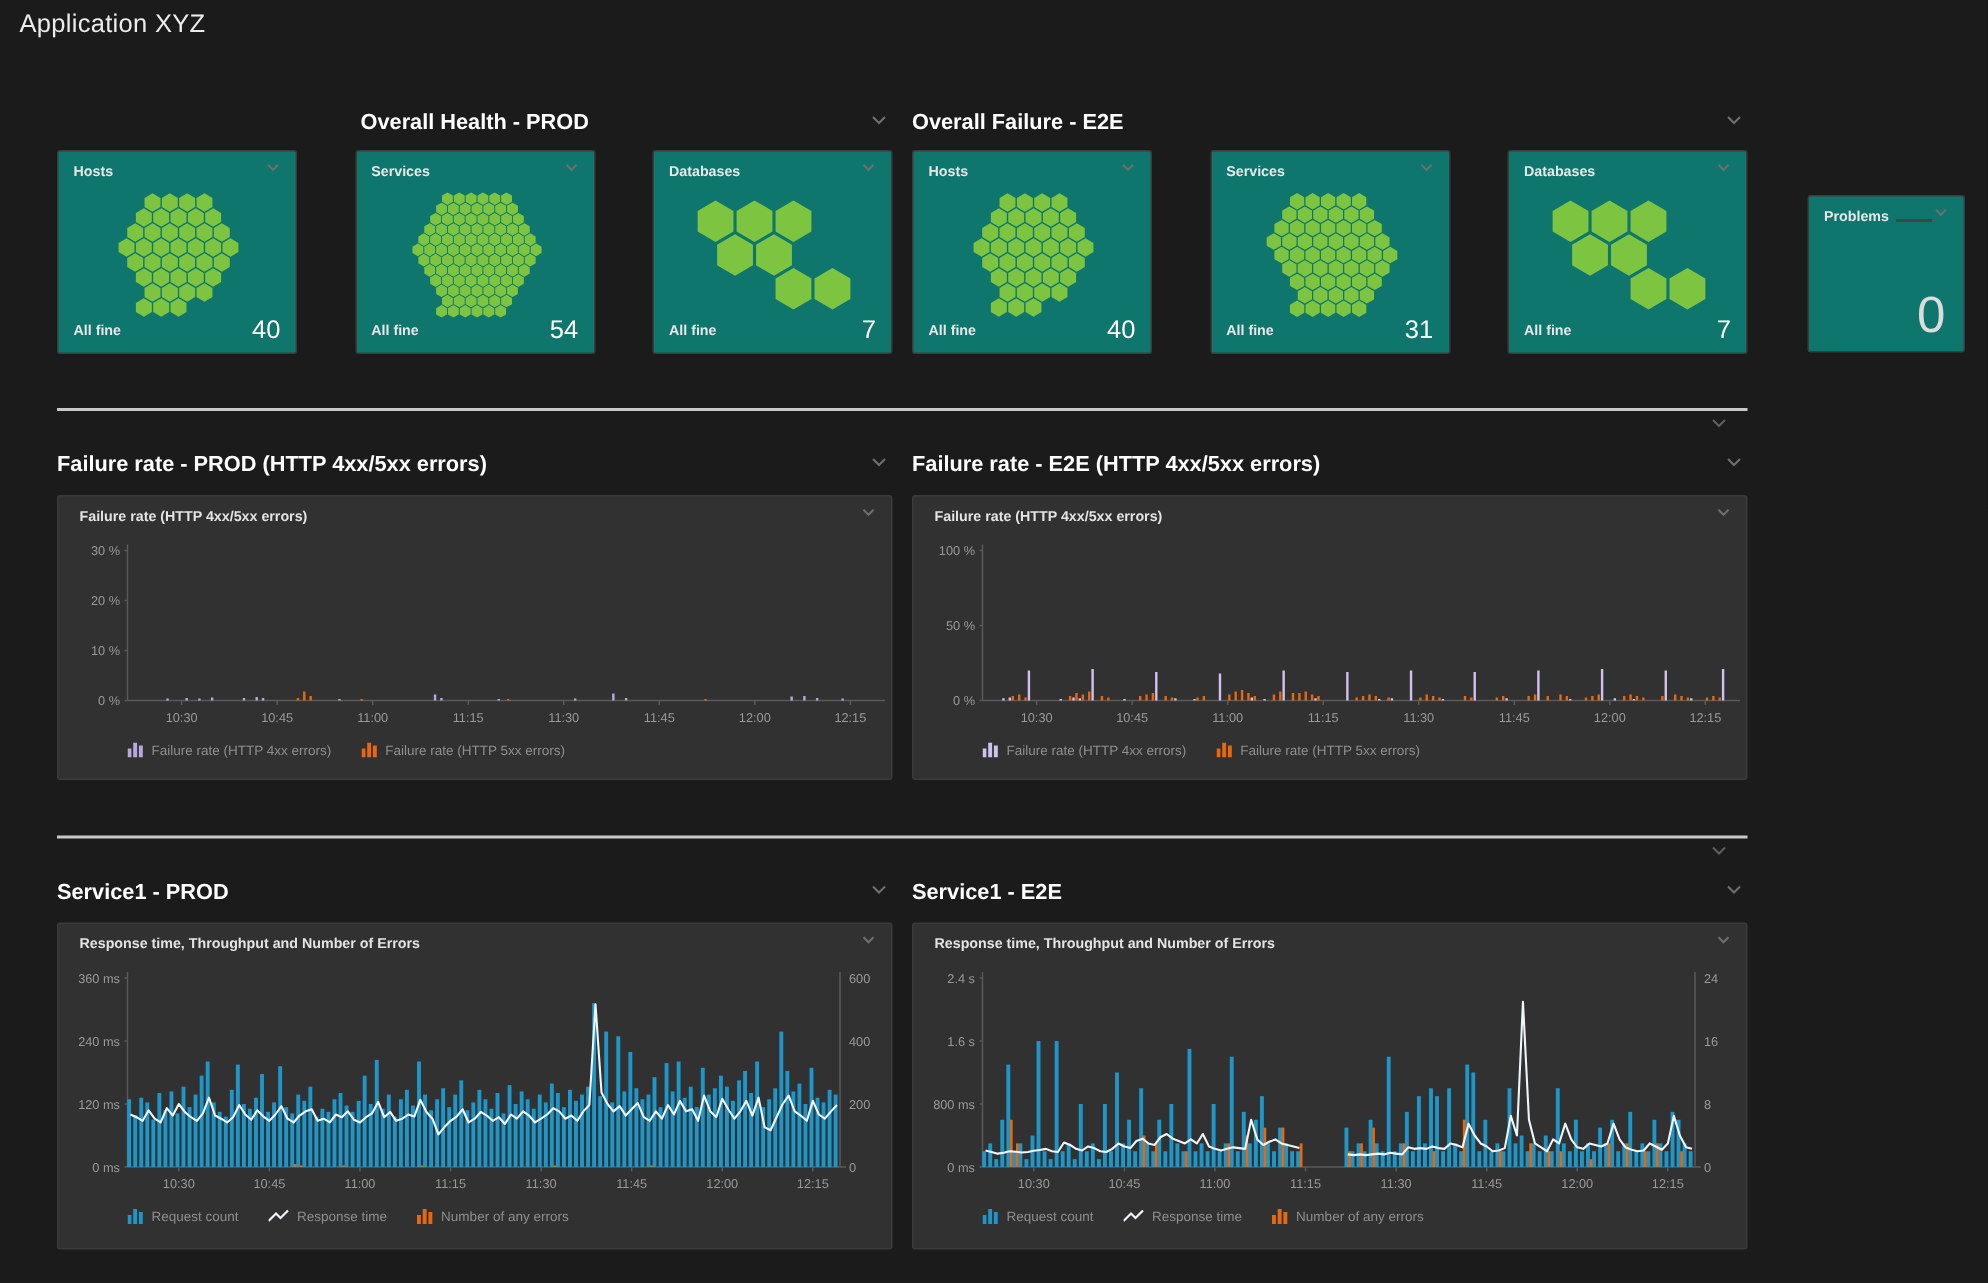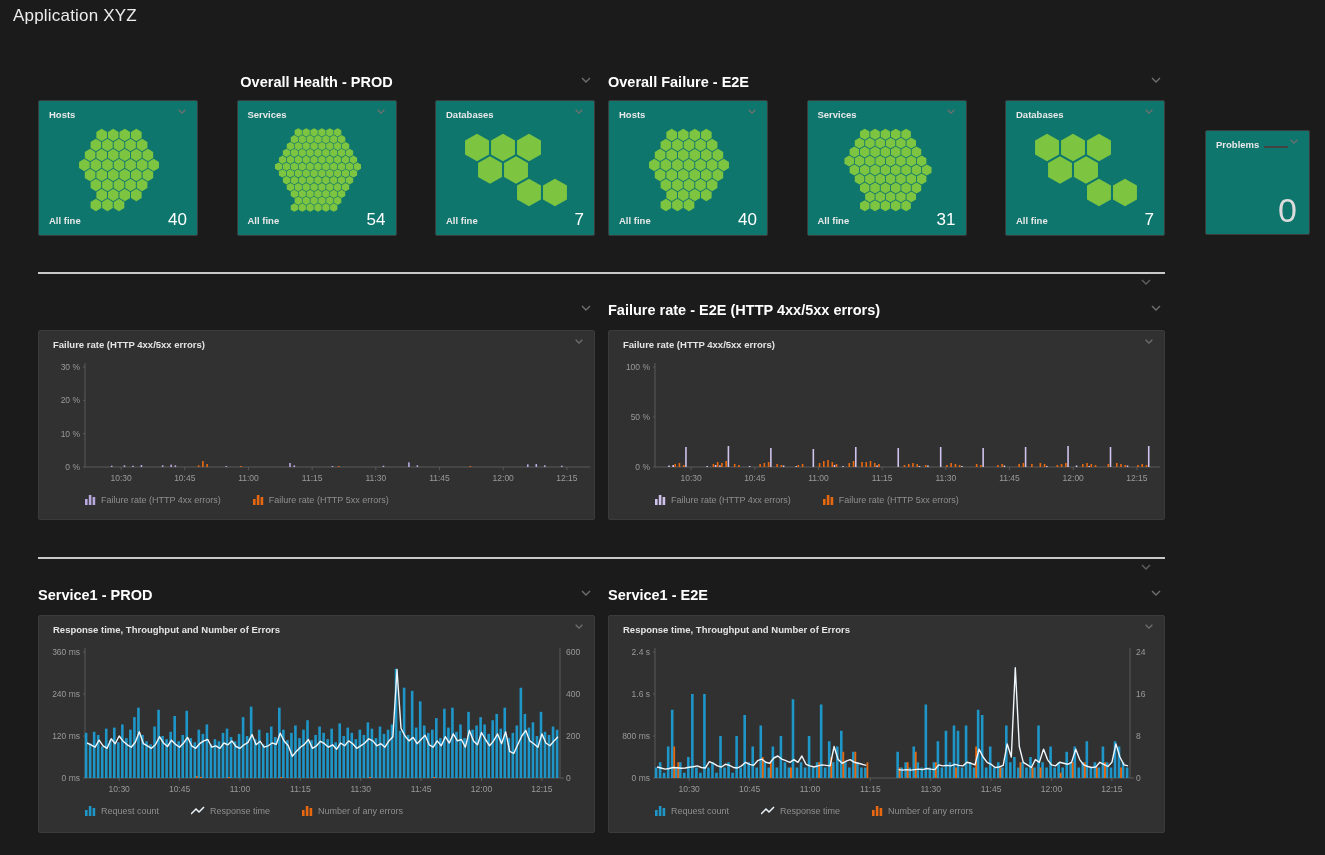--- a/index.html
+++ b/index.html
@@ -24,21 +24,21 @@
 
   .problems-count { position:absolute; right:12px; bottom:4px; font-size:34px; font-weight:300; color:#dcdcdc; }
   .problems-dash { position:absolute; left:58px; top:15px; width:24px; height:2px; background:#434343; }
 
   .divider { position:absolute; left:38px; width:1127px; height:2px; background:#c9c9c9; }
   .divider-chev { position:absolute; left:1140px; }
 
   .chart-tile { position:absolute; background:#313131; border:1px solid #3b3b3b; border-radius:2px; }
   .chart-title { position:absolute; left:14px; top:8px; font-size:9.5px; font-weight:700; color:#e4e4e4; }
   .chart-svg { position:absolute; left:0; top:26px; }
-  .legend { position:absolute; left:46px; display:flex; gap:32px; }
+  .legend { position:absolute; left:46px; display:flex; gap:20px; }
   .legend-item { display:flex; align-items:center; gap:5px; font-size:9px; color:#8f8f8f; white-space:nowrap; }
   .legend-item svg { display:block; }
 
   text { font-family:"Liberation Sans", sans-serif; }
 </style>
 </head>
 <body>
 
 <div id="app">
   <div class="page-title">Application XYZ</div>
@@ -395,20 +395,21 @@
   </div>
 
   <div class="divider" style="top:272px;"></div>
   <span class="chev divider-chev" style="top:278px;">
       <svg width="12" height="8" viewBox="0 0 12 8">
         <polyline points="2,2 6,6 10,2" fill="none" stroke="#5f5f5f" stroke-width="1.4"></polyline>
       </svg>
     </span>
 
   <div class="section-header" style="left:38px; top:302px; width:557px;">
+    <span>Failure rate - PROD (HTTP 4xx/5xx errors)</span>
     <span class="chev" style="left:542px;">
         <svg width="12" height="8" viewBox="0 0 12 8">
           <polyline points="2,2 6,6 10,2" fill="none" stroke="#6f6f6f" stroke-width="1.4"></polyline>
         </svg>
       </span>
   </div>
   <div class="section-header" style="left:608px; top:302px; width:557px;">
     <span>Failure rate - E2E (HTTP 4xx/5xx errors)</span>
     <span class="chev" style="left:542px;">
         <svg width="12" height="8" viewBox="0 0 12 8">

